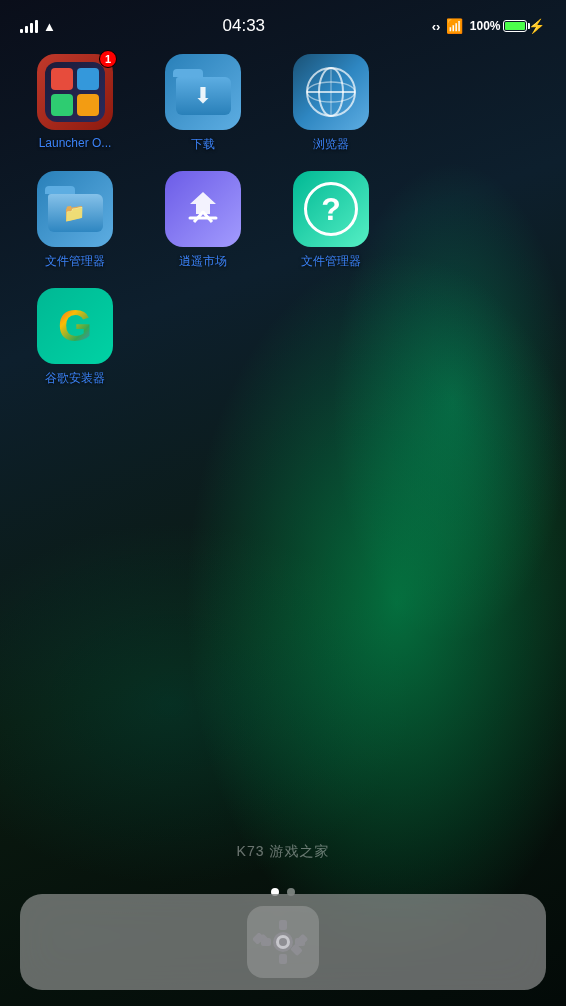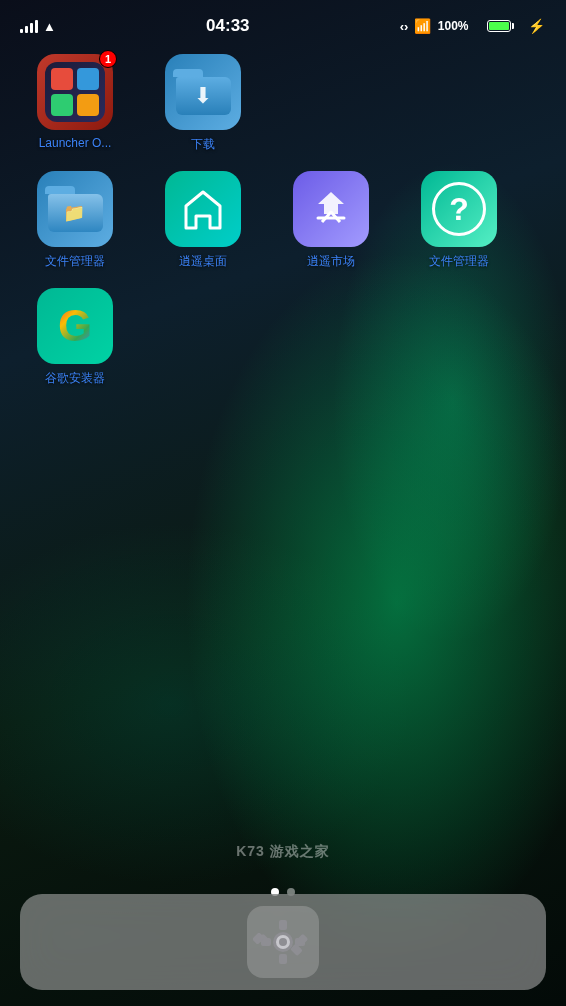--- a/index.html
+++ b/index.html
@@ -27,25 +27,25 @@
       display: flex;
       align-items: center;
       justify-content: space-between;
       padding: 12px 20px 4px 20px;
       height: 44px;
       color: white;
       font-size: 15px;
       font-weight: 600;
     }
     .status-left { display: flex; align-items: center; gap: 5px; }
-    .status-center { font-size: 17px; font-weight: 700; }
+    .status-center { font-size: 17px; font-weight: 400; }
     .status-right { display: flex; align-items: center; gap: 6px; }
     .signal-bars { display: flex; align-items: flex-end; gap: 2px; }
     .signal-bar { width: 3px; background: white; border-radius: 1px; }
-    .battery-container { display: flex; align-items: center; gap: 18px; }
+    .battery-container { display: flex; align-items: center; gap: 2px; }
     .battery-body {
       width: 24px; height: 12px; border: 1.5px solid white; border-radius: 3px;
       position: relative; display: flex; align-items: center; padding: 1px;
     }
     .battery-body::after {
       content: ''; width: 2px; height: 6px; background: white;
       position: absolute; right: -4px; top: 50%; transform: translateY(-50%);
       border-radius: 0 1px 1px 0;
     }
     .battery-fill { background: #4cff4c; height: 100%; width: 100%; border-radius: 1px; }
@@ -219,21 +219,21 @@
     
     #watermark {
       position: absolute;
       bottom: 145px;
       left: 50%;
       transform: translateX(-50%);
       z-index: 10;
       text-align: center;
       color: rgba(255,255,255,0.6);
       font-size: 18px;
-      font-weight: 700;
+      font-weight: 400;
       letter-spacing: 1px;
     }
     #watermark span { color: rgba(255,255,255,0.4); font-size: 14px; }
 
     
     #dock {
       position: absolute;
       bottom: 16px;
       left: 20px;
       right: 20px;
@@ -312,49 +312,53 @@
             <div class="folder-tab"></div>
             <div class="folder-body" style="display:flex;align-items:center;justify-content:center">
               <span style="font-size:22px;color:white;opacity:0.9">⬇</span>
             </div>
           </div>
         </div>
       </div>
       <span class="app-label">下载</span>
     </div>
 
+    <div class="app-item">
+      <div class="app-icon-wrapper">
+        <div class="app-icon icon-browser">
+          <svg class="globe-svg" viewBox="0 0 56 56">
+            <circle cx="28" cy="28" r="24" fill="none" stroke="rgba(255,255,255,0.7)" stroke-width="2"></circle>
+            <ellipse cx="28" cy="28" rx="12" ry="24" fill="none" stroke="rgba(255,255,255,0.7)" stroke-width="2"></ellipse>
+            <line x1="4" y1="28" x2="52" y2="28" stroke="rgba(255,255,255,0.7)" stroke-width="2"></line>
+            <line x1="28" y1="4" x2="28" y2="52" stroke="rgba(255,255,255,0.5)" stroke-width="1"></line>
+            <ellipse cx="28" cy="28" rx="24" ry="10" fill="none" stroke="rgba(255,255,255,0.5)" stroke-width="1.5"></ellipse>
+          </svg>
+        </div>
+      </div>
+      <span class="app-label">浏览器</span>
+    </div>
 
   </div>
 
   <div class="app-row">
 
     <div class="app-item">
       <div class="app-icon-wrapper">
         <div class="app-icon icon-filemanager">
           <div style="display:flex;flex-direction:column;align-items:center;justify-content:center;width:100%;height:100%">
             <div style="width:30px;height:8px;background:#5dade2;border-radius:4px 4px 0 0;align-self:flex-start;margin-left:8px;margin-bottom:0"></div>
             <div style="width:55px;height:38px;background:linear-gradient(180deg,#85c1e9,#2e86c1);border-radius:3px 6px 6px 6px;display:flex;align-items:center;justify-content:center">
               <span style="font-size:18px;color:white;opacity:0.9">📁</span>
             </div>
           </div>
         </div>
       </div>
       <span class="app-label">文件管理器</span>
     </div>
 
-    <div class="app-item">
-      <div class="app-icon-wrapper">
-        <div class="app-icon icon-yiyao-desktop">
-          <svg width="50" height="50" viewBox="0 0 50 50">
-            <polygon points="25,8 42,22 42,44 32,44 32,32 18,32 18,44 8,44 8,22" fill="none" stroke="white" stroke-width="3" stroke-linejoin="round"></polygon>
-          </svg>
-        </div>
-      </div>
-      <span class="app-label">逍遥桌面</span>
-    </div>
 
     <div class="app-item">
       <div class="app-icon-wrapper">
         <div class="app-icon icon-yiyao-market">
           <svg width="50" height="50" viewBox="0 0 50 50">
             <path d="M25 8 L38 20 L32 20 L32 30 L18 30 L18 20 L12 20 Z" fill="white" opacity="0.9"></path>
             <path d="M12 34 L25 34 L38 34" stroke="white" stroke-width="3" stroke-linecap="round"></path>
             <path d="M16 38 L25 28 L34 38" fill="none" stroke="white" stroke-width="3" stroke-linejoin="round"></path>
           </svg>
         </div>

